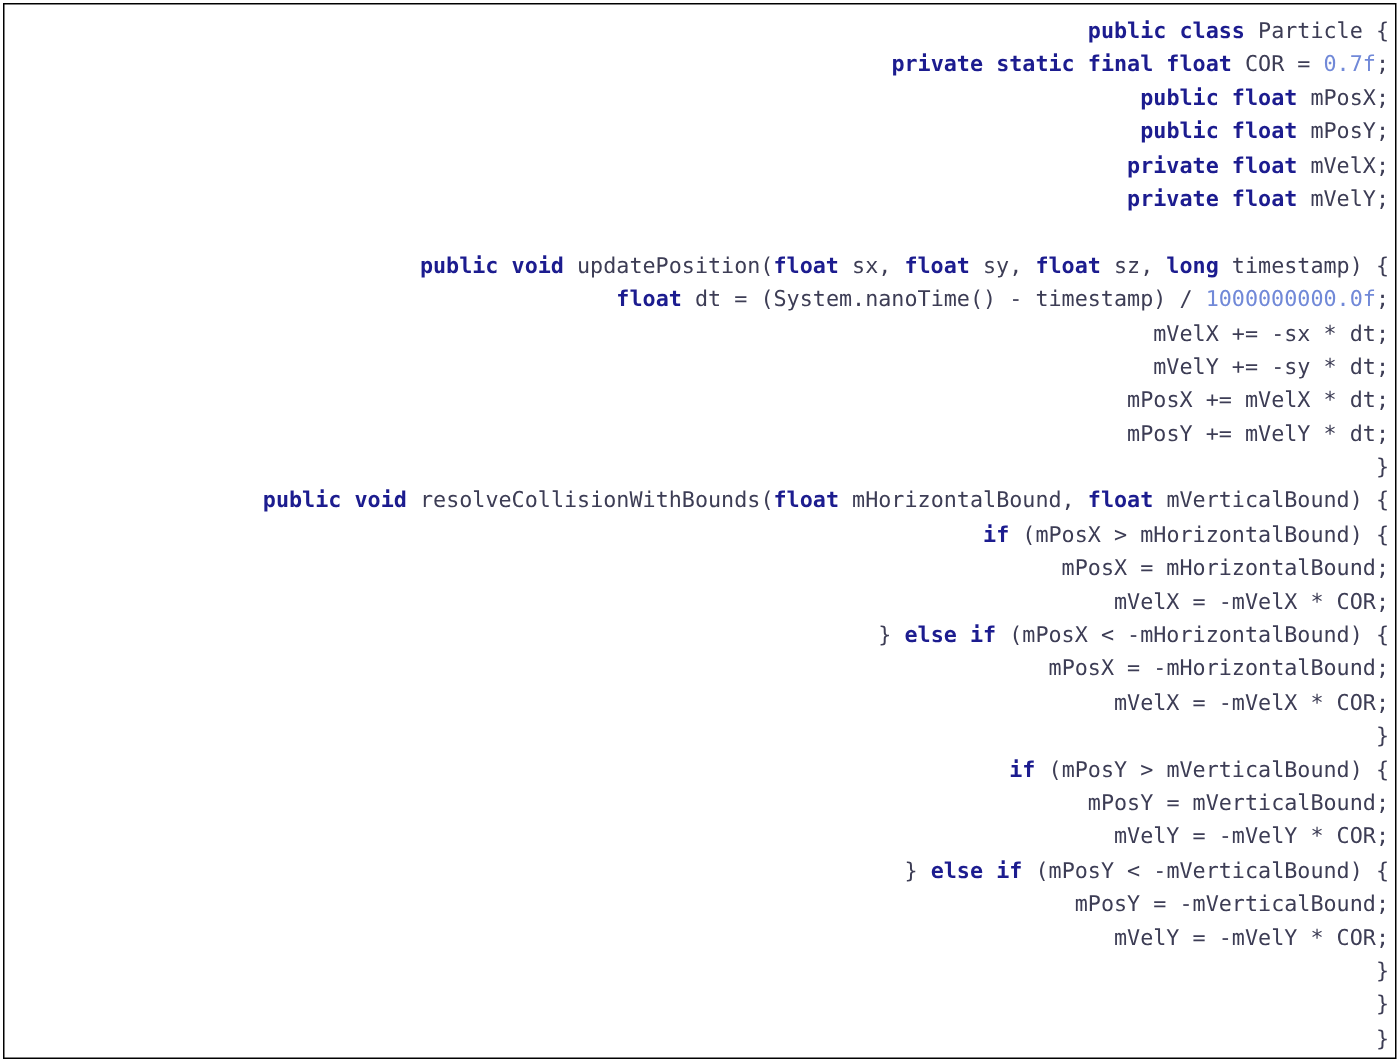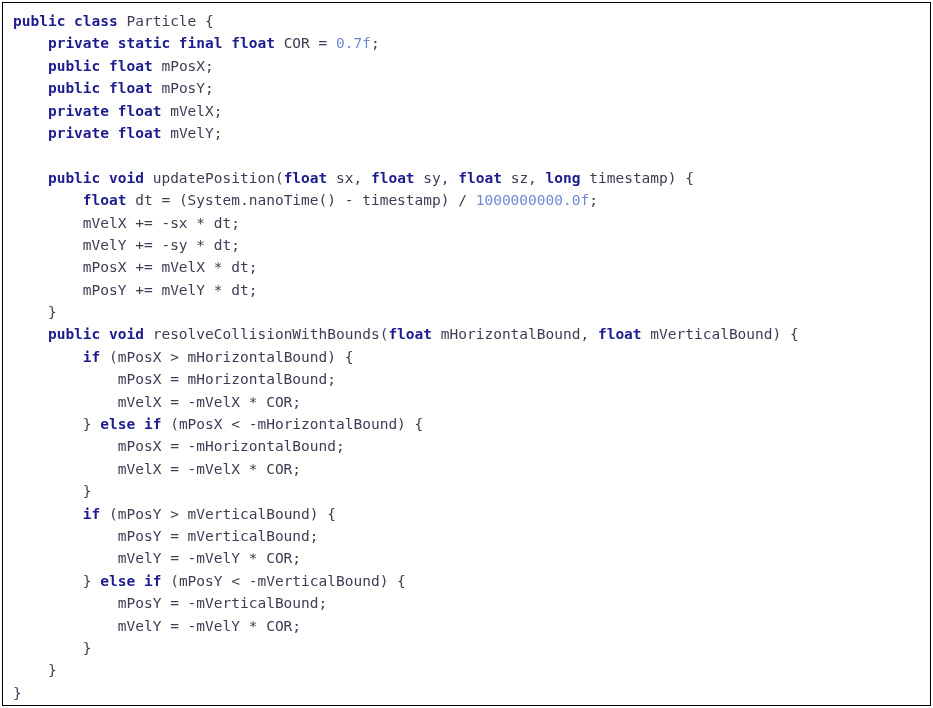--- a/index.html
+++ b/index.html
@@ -21,20 +21,21 @@
     box-sizing: border-box;
     padding: 7px 4px 4px 10px;
     overflow: hidden;
   }
   .code-block {
     margin: 0;
     font-family: "DejaVu Sans Mono", "Liberation Mono", monospace;
     font-size: 14.5px;
     line-height: 22.4px;
     white-space: pre;
+    text-align: right;
   }
   .code-line {
     height: 22.4px;
     white-space: pre;
   }
   .tok-kw {
     color: var(--kw-color, #1c1c8f);
     font-weight: bold;
   }
   .tok-pl {

